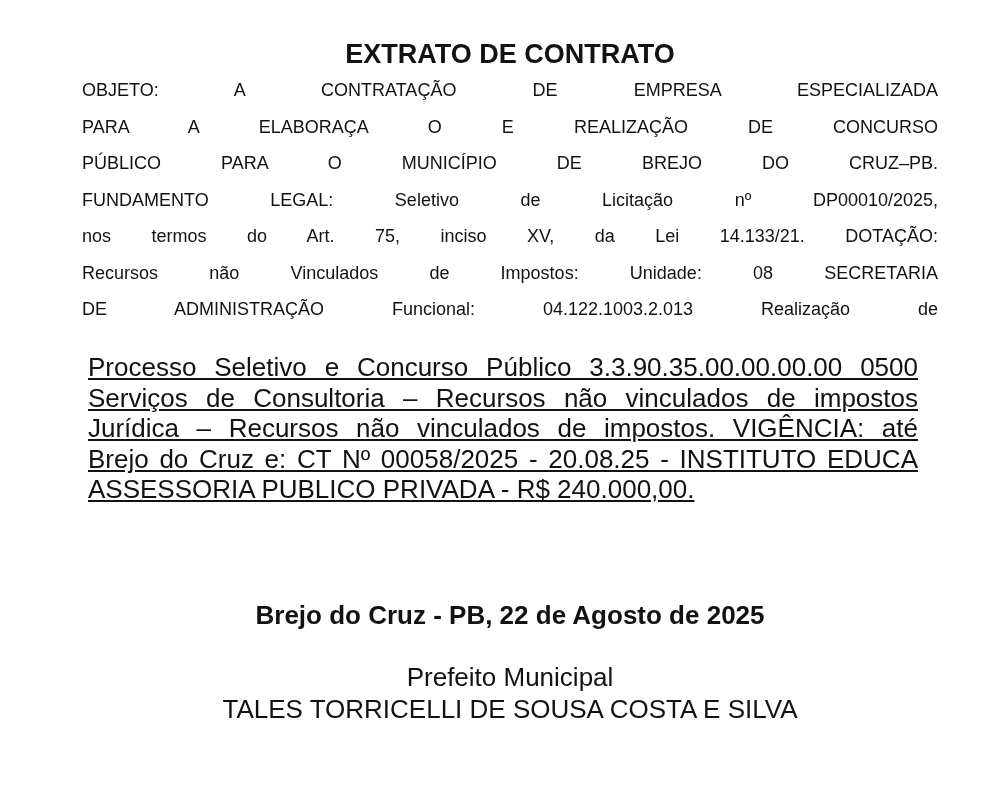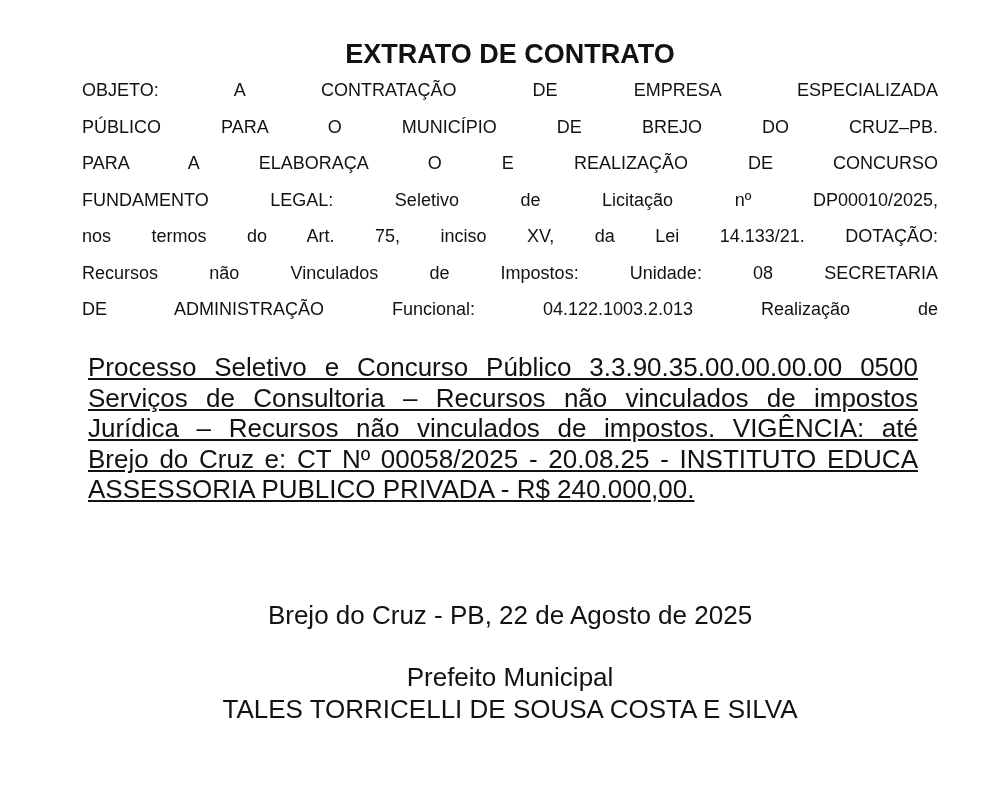--- a/index.html
+++ b/index.html
@@ -54,42 +54,43 @@
     text-align: left;
   }
   .date-line {
     position: absolute;
     top: 597px;
     left: 82px;
     width: 856px;
     font-size: 26px;
     line-height: 36px;
     text-align: center;
+    font-weight: bold;
   }
   .signature {
     position: absolute;
     top: 661px;
     left: 82px;
     width: 856px;
     font-size: 26px;
     line-height: 32px;
     text-align: center;
   }
 </style>
 </head>
 <body>
 
 <div class="page">
 
   <div class="doc-title">EXTRATO DE CONTRATO</div>
 
   <div class="block1">
     <div class="jline">OBJETO: A CONTRATAÇÃO DE EMPRESA ESPECIALIZADA</div>
+    <div class="jline">PARA A ELABORAÇA O E REALIZAÇÃO DE CONCURSO</div>
     <div class="jline">PÚBLICO PARA O MUNICÍPIO DE BREJO DO CRUZ–PB.</div>
-    <div class="jline">PARA A ELABORAÇA O E REALIZAÇÃO DE CONCURSO</div>
     <div class="jline">FUNDAMENTO LEGAL: Seletivo de Licitação nº DP00010/2025,</div>
     <div class="jline">nos termos do Art. 75, inciso XV, da Lei 14.133/21. DOTAÇÃO:</div>
     <div class="jline">Recursos não Vinculados de Impostos: Unidade: 08 SECRETARIA</div>
     <div class="jline">DE ADMINISTRAÇÃO Funcional: 04.122.1003.2.013 Realização de</div>
   </div>
 
   <div class="block2">
     <div class="jline">Processo Seletivo e Concurso Público 3.3.90.35.00.00.00.00 0500</div>
     <div class="jline">Serviços de Consultoria – Recursos não vinculados de impostos</div>
     <div class="jline">Jurídica – Recursos não vinculados de impostos. VIGÊNCIA: até</div>

